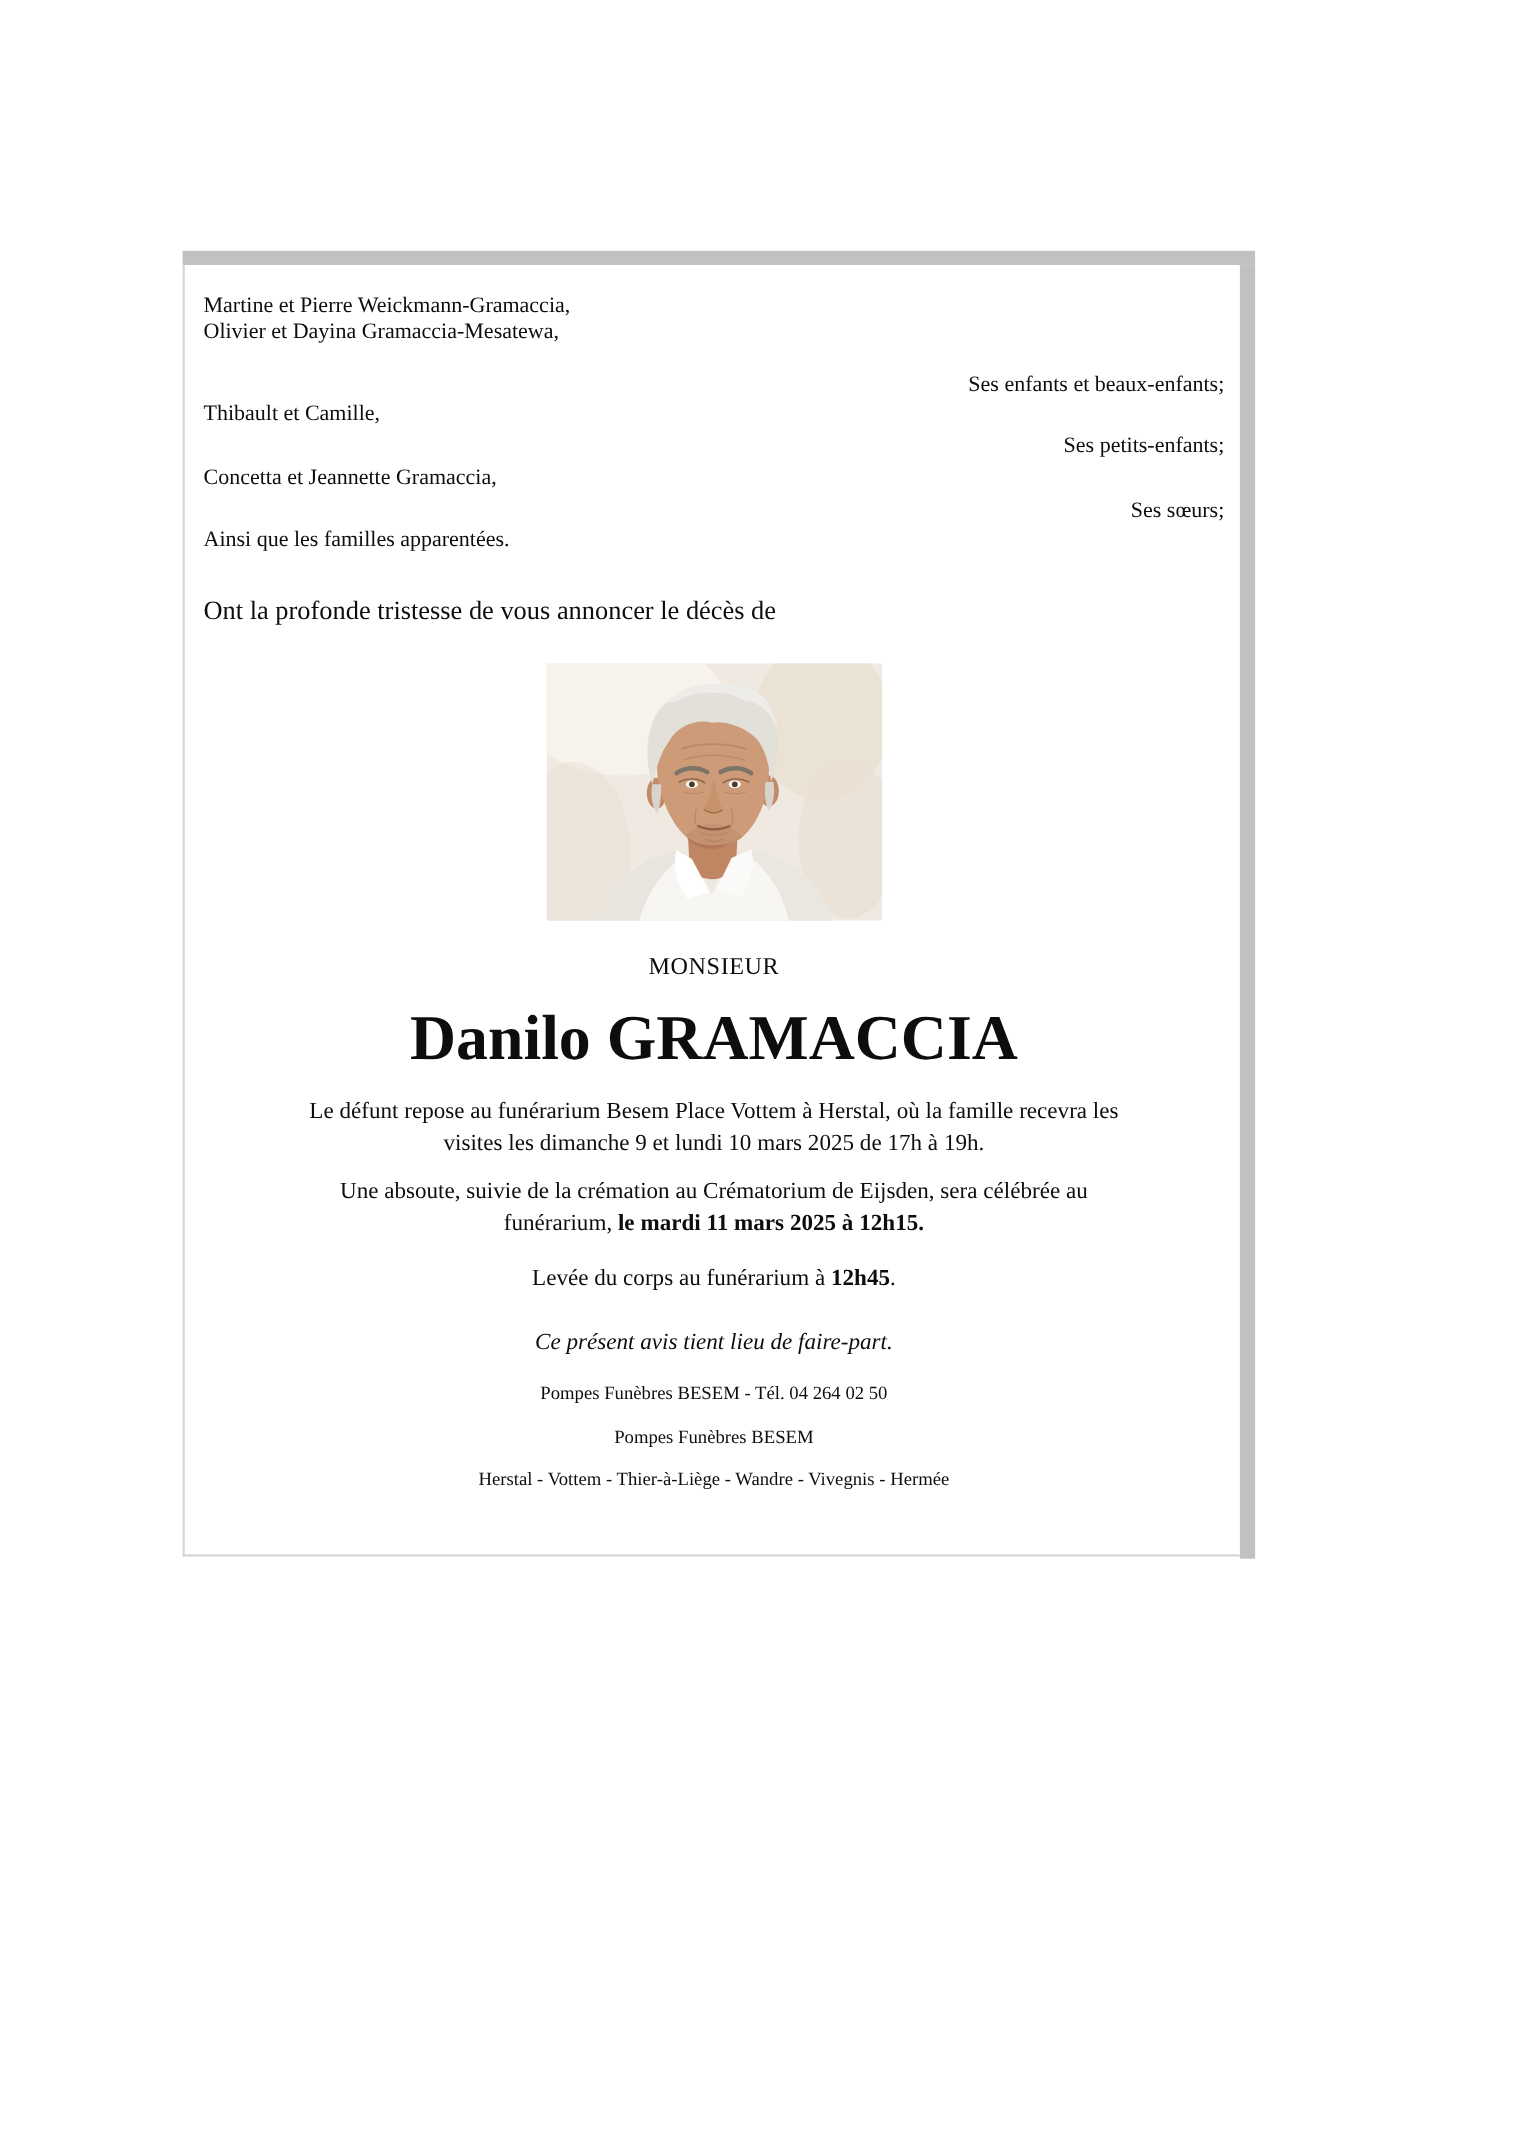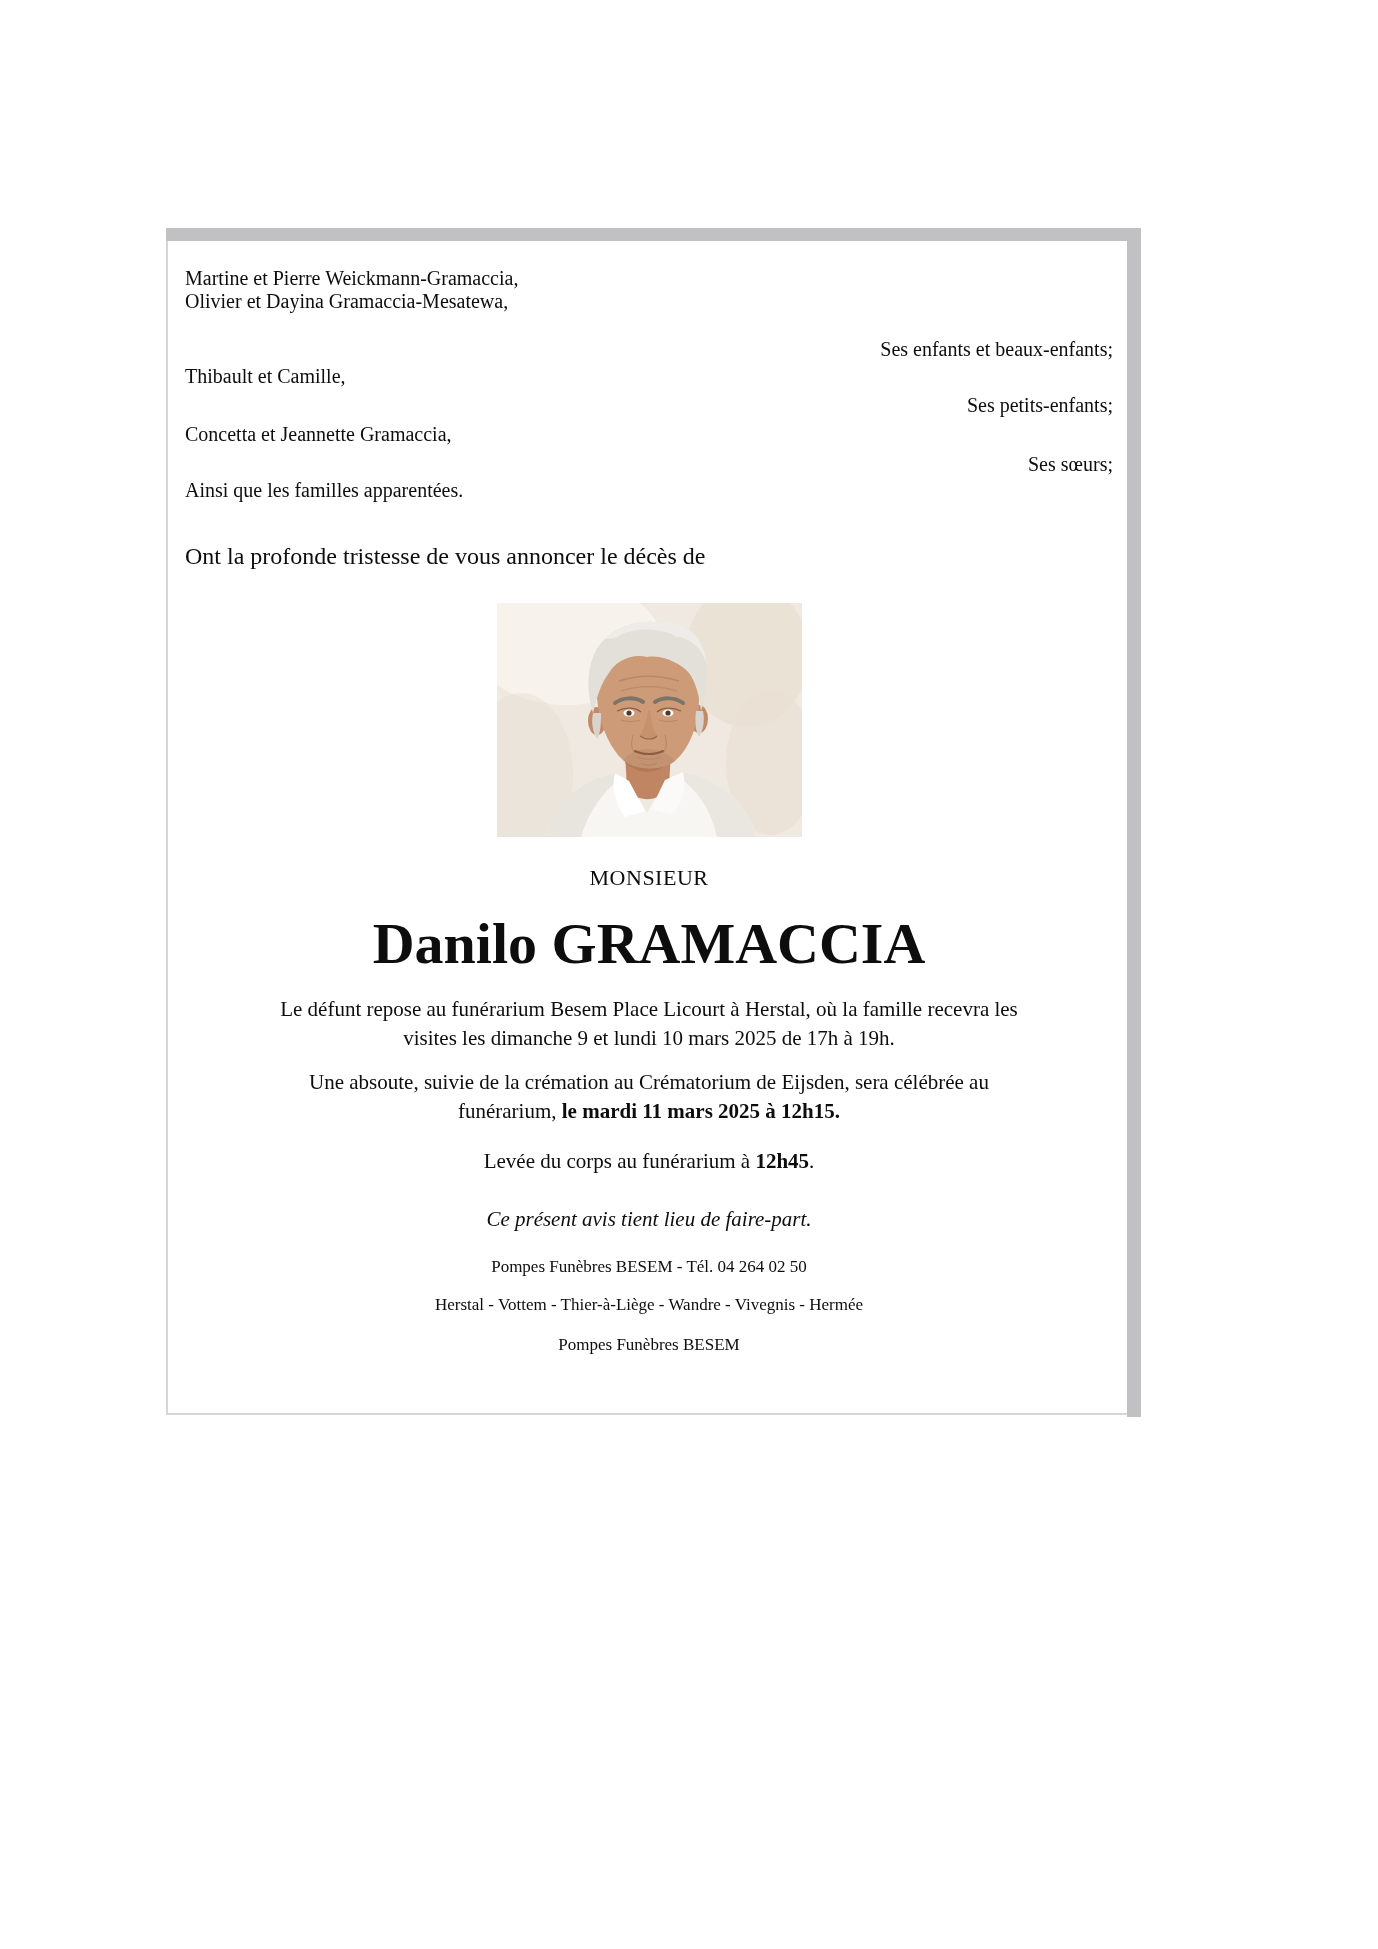--- a/index.html
+++ b/index.html
@@ -98,42 +98,42 @@
         <path d="M138,148 C146,152 158,152 166,148" stroke="#8c5a40" stroke-width="2" fill="none" stroke-linecap="round"></path>
         <path d="M140,154 C148,157 156,157 164,154" stroke="#b07f5c" stroke-width="1" fill="none" opacity="0.6"></path>
         <path d="M144,160 C150,163 154,163 160,160" stroke="#a9734f" stroke-width="1" fill="none" opacity="0.5"></path>
       </svg>
 
       <div class="civility">MONSIEUR</div>
       <h1 class="name">Danilo GRAMACCIA</h1>
 
 
       <p class="para p-repose">
-        <span class="line">Le défunt repose au funérarium Besem Place Licourt à Herstal, où la famille recevra les</span>
+        <span class="line">Le défunt repose au funérarium Besem Place Vottem à Herstal, où la famille recevra les</span>
         <span class="line">visites les dimanche 9 et lundi 10 mars 2025 de 17h à 19h.</span>
       </p>
 
       <p class="para p-ceremony">
         <span class="line">Une absoute, suivie de la crémation au Crématorium de Eijsden, sera célébrée au</span>
         <span class="line"><span>funérarium, </span><b>le mardi 11 mars 2025 à 12h15.</b></span>
       </p>
 
       <p class="para p-levee">
         <span class="line"><span>Levée du corps au funérarium à </span><b>12h45</b><span>.</span></span>
       </p>
 
       <p class="para p-notice">
         <span class="line">Ce présent avis tient lieu de faire-part.</span>
       </p>
 
       <p class="para p-footer1">
         <span class="line">Pompes Funèbres BESEM - Tél. 04 264 02 50</span>
       </p>
+      <p class="para p-footer3">
+        <span class="line">Pompes Funèbres BESEM</span>
+      </p>
       <p class="para p-footer2">
         <span class="line">Herstal - Vottem - Thier-à-Liège - Wandre - Vivegnis - Hermée</span>
-      </p>
-      <p class="para p-footer3">
-        <span class="line">Pompes Funèbres BESEM</span>
       </p>
 
     </div>
   </div>
 </div>
 
 </body></html>

